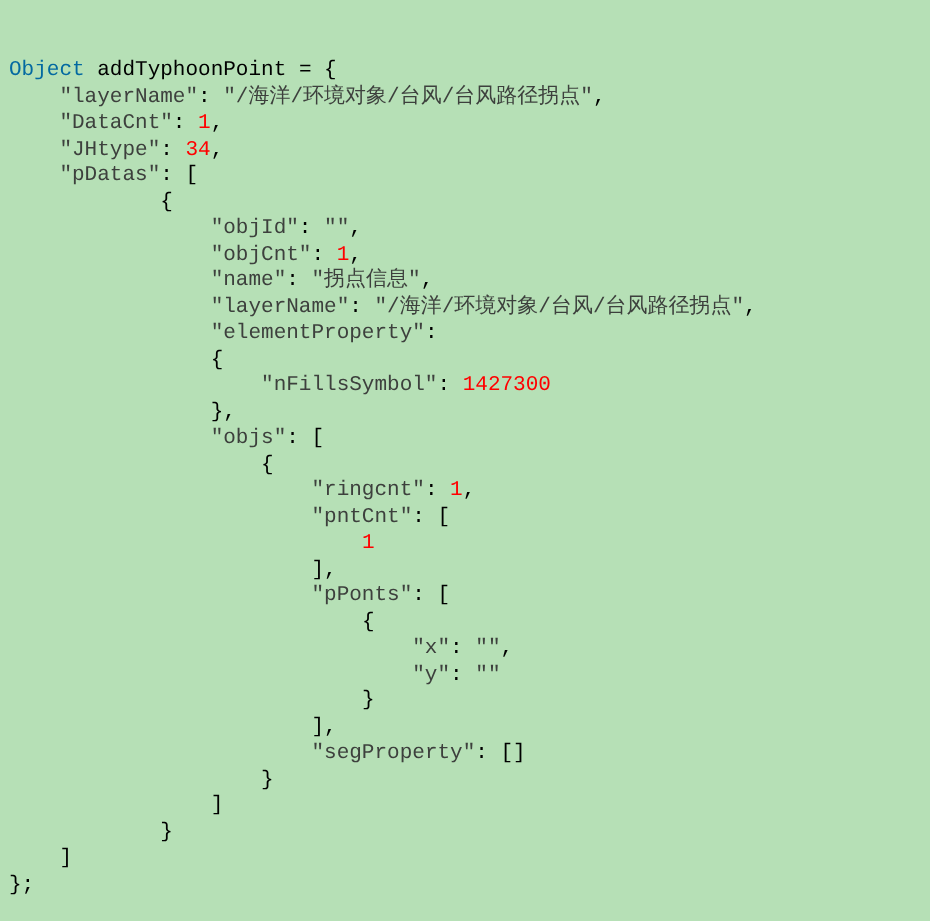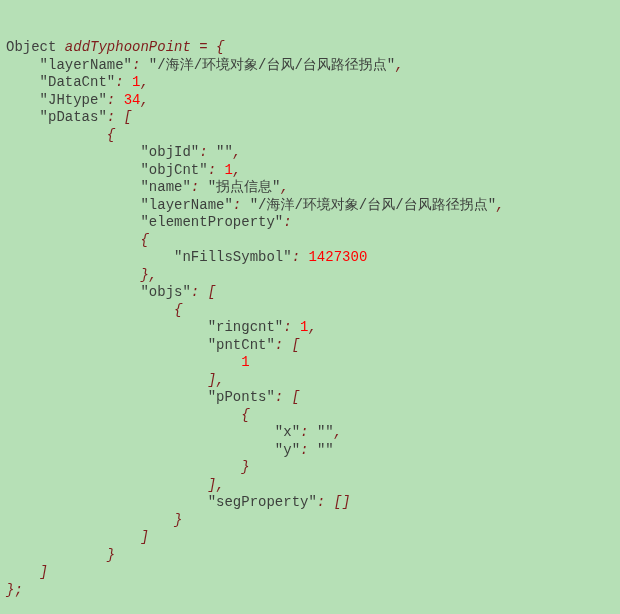--- a/index.html
+++ b/index.html
@@ -11,24 +11,24 @@
     width: 620px;
     height: 614px;
     box-sizing: border-box;
     padding: 4px 6px;
     font-family: "SimSun", "NSimSun", "Courier New", monospace;
     font-size: 14px;
     line-height: 17.5px;
     white-space: pre;
     color: #000000;
   }
-  .kw   { color: #404040; }   
+  .kw   { color: #0369a1; }   
   .str  { color: #3d403d; }   
   .num  { color: #ff0000; }   
-  .plain{ color: #7f1d1d; font-style: italic; }   
+  .plain{ color: #000000; }   
 </style>
 </head>
 <body>
 
 <div id="code-container"><span class="kw">Object</span> <span class="plain">addTyphoonPoint</span><span class="plain"> = {</span>
     <span class="str">"layerName"</span><span class="plain">: </span><span class="str">"/海洋/环境对象/台风/台风路径拐点"</span><span class="plain">,</span>
     <span class="str">"DataCnt"</span><span class="plain">: </span><span class="num">1</span><span class="plain">,</span>
     <span class="str">"JHtype"</span><span class="plain">: </span><span class="num">34</span><span class="plain">,</span>
     <span class="str">"pDatas"</span><span class="plain">: [</span>
             <span class="plain">{</span>

